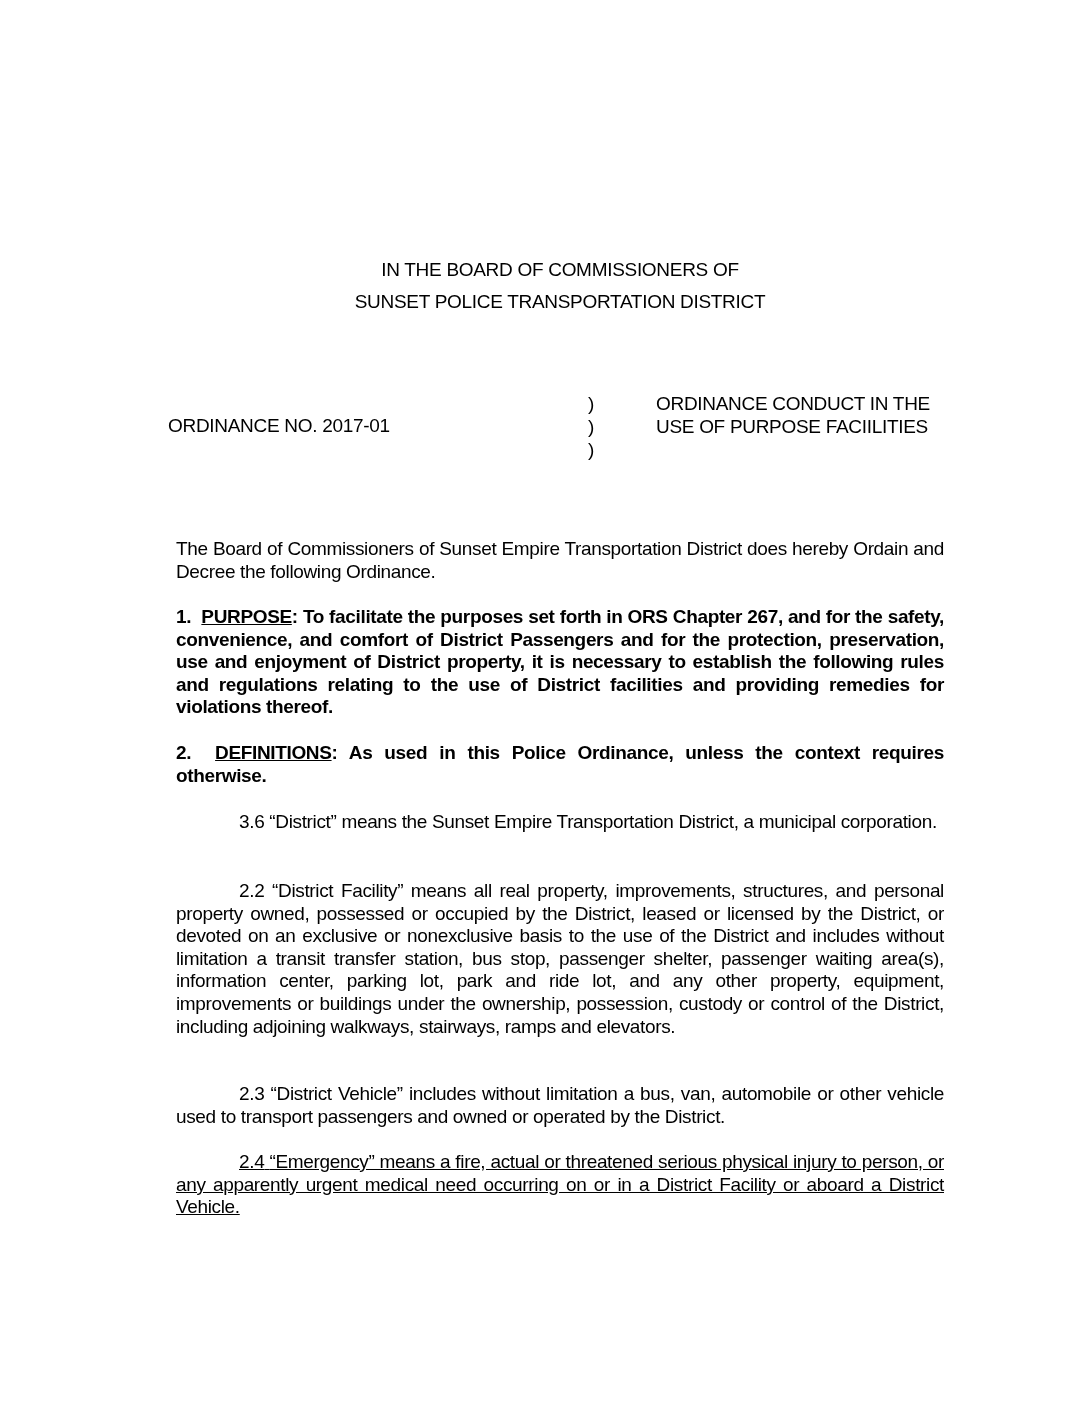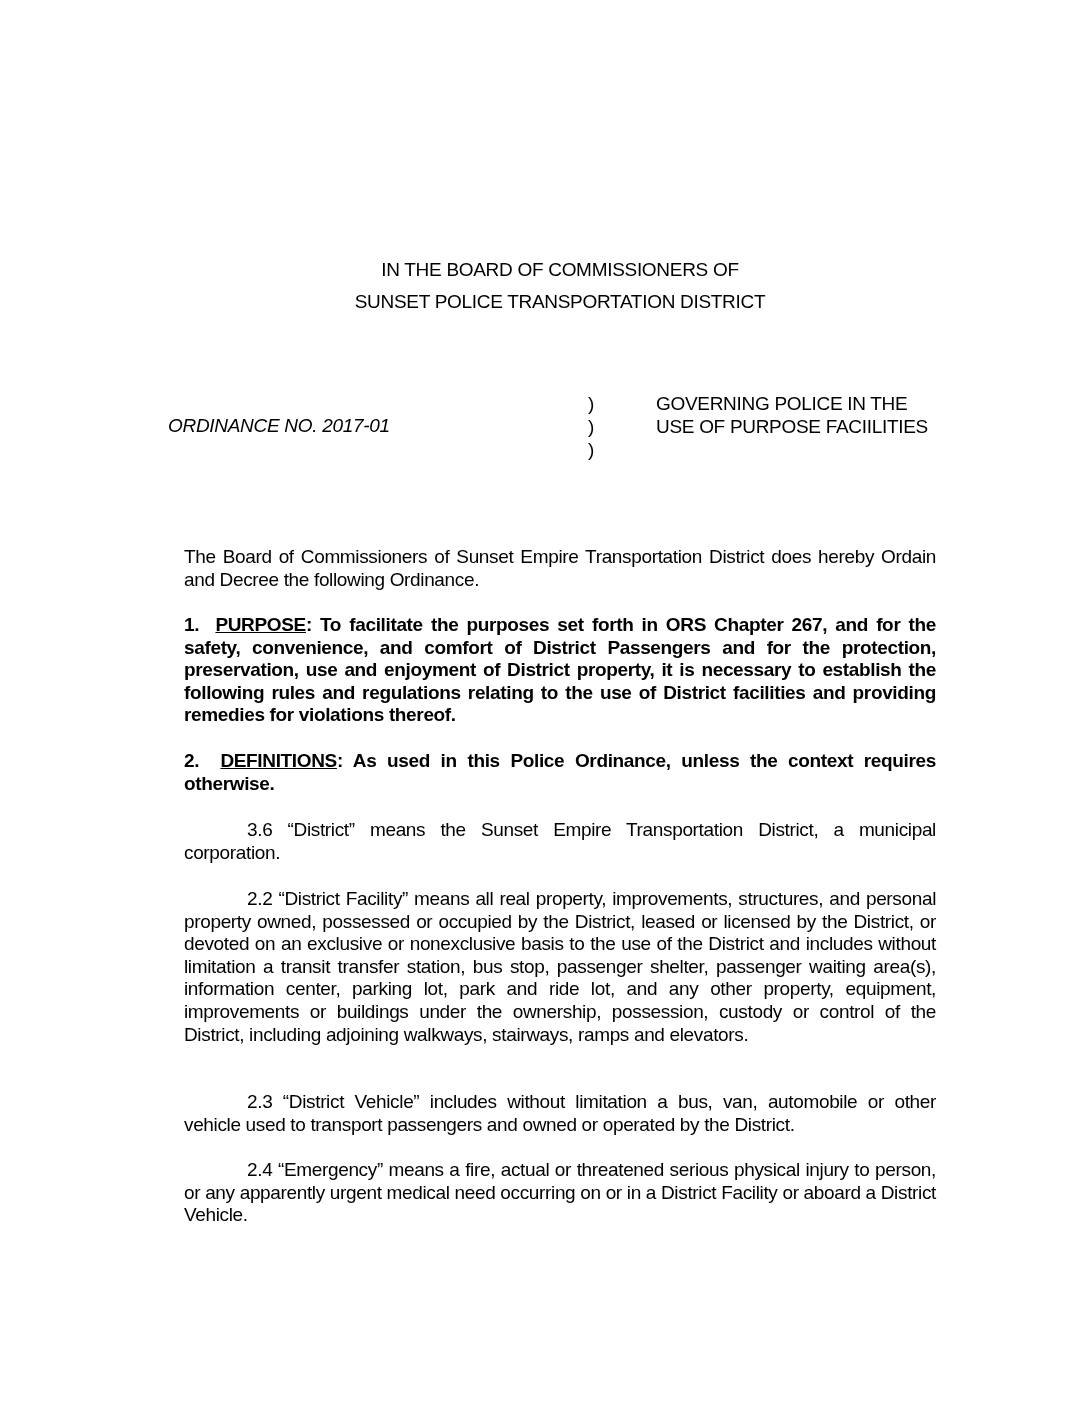--- a/index.html
+++ b/index.html
@@ -40,21 +40,20 @@
       width: 790px;
       height: 72px;
       font-size: 19px;
       letter-spacing: -0.3px;
     }
     .caption .ord-no {
       position: absolute;
       left: 0;
       top: 22px;
       line-height: 24px;
-      font-style: italic;
     }
     .caption .parens {
       position: absolute;
       left: 420px;
       top: 0;
       line-height: 23px;
     }
     .caption .title-lines {
       position: absolute;
       left: 488px;
@@ -66,21 +65,21 @@
     .body-text {
       position: absolute;
       left: 160px;
       width: 768px;
       font-size: 19px;
       line-height: 22.6px;
       letter-spacing: -0.35px;
       text-align: justify;
     }
     .body-text p {
-      margin: 8px;
+      margin: 0;
     }
     .indent {
       text-indent: 63px;
     }
     .u { text-decoration: underline; }
   </style>
 </head>
 <body>
 
 <div class="page">
@@ -91,21 +90,21 @@
   </div>
 
   <div class="caption">
     <div class="ord-no">ORDINANCE NO.  2017-01</div>
     <div class="parens">
       <div>)</div>
       <div>)</div>
       <div>)</div>
     </div>
     <div class="title-lines">
-      <div>GOVERNING POLICE IN THE</div>
+      <div>ORDINANCE CONDUCT IN THE</div>
       <div>USE OF PURPOSE FACIILITIES</div>
     </div>
   </div>
 
   <div class="body-text" style="top:538px;">
     <p>The Board of Commissioners of Sunset Empire Transportation District does hereby Ordain and Decree the following Ordinance.</p>
   </div>
 
   <div class="body-text" style="top:606px;font-weight:bold;">
     <p><span>1.</span>&nbsp;&nbsp;<span class="u">PURPOSE</span><span>: To facilitate the purposes set forth in ORS Chapter 267, and for the safety, convenience, and comfort of District Passengers and for the protection, preservation, use and enjoyment of District property, it is necessary to establish the following rules and regulations relating to the use of District facilities and providing remedies for violations thereof.</span></p>
@@ -120,17 +119,17 @@
   </div>
 
   <div class="body-text" style="top:880px;">
     <p class="indent"><span>2.2</span> <span>“District Facility” means all real property, improvements, structures,  and personal property owned, possessed or occupied by the District, leased or licensed by the District, or devoted on an exclusive or nonexclusive basis to the use of the District and includes without limitation a transit transfer station, bus stop, passenger shelter, passenger waiting area(s), information center, parking lot, park and ride lot, and any other property, equipment, improvements or buildings under the ownership, possession, custody or control of the District, including adjoining walkways, stairways, ramps and elevators.</span></p>
   </div>
 
   <div class="body-text" style="top:1083px;">
     <p class="indent"><span>2.3</span> <span>“District Vehicle” includes without limitation a bus, van, automobile or other vehicle used to transport passengers and owned or operated by the District.</span></p>
   </div>
 
-  <div class="body-text" style="top:1151px;">
+  <div class="body-text" style="top:1151px;text-decoration:underline;">
     <p class="indent"><span>2.4</span> <span>“Emergency” means a fire, actual or threatened serious physical injury to person, or any apparently urgent medical need occurring on or in a District Facility or aboard a District Vehicle.</span></p>
   </div>
 
 </div>
 
 </body></html>

